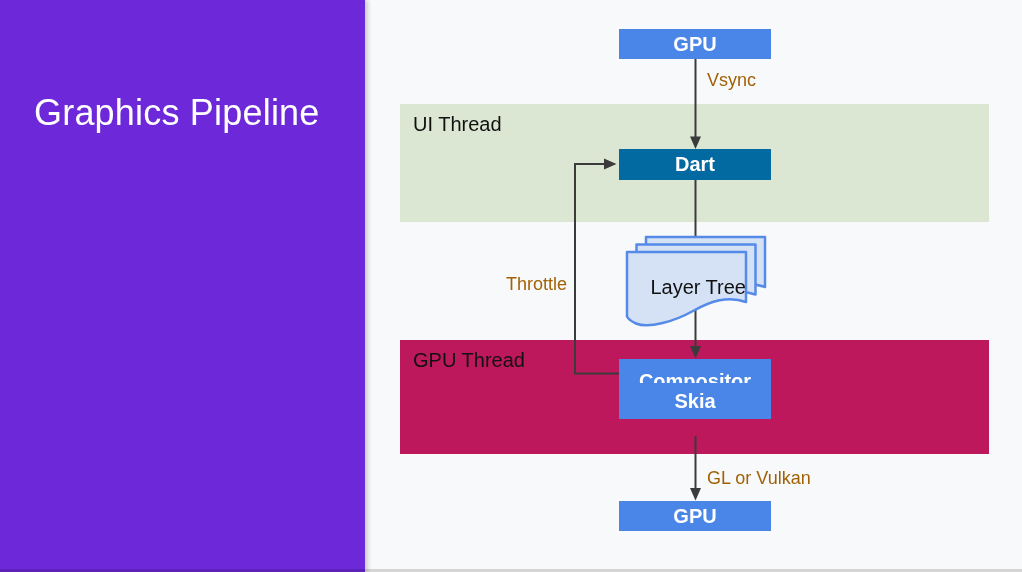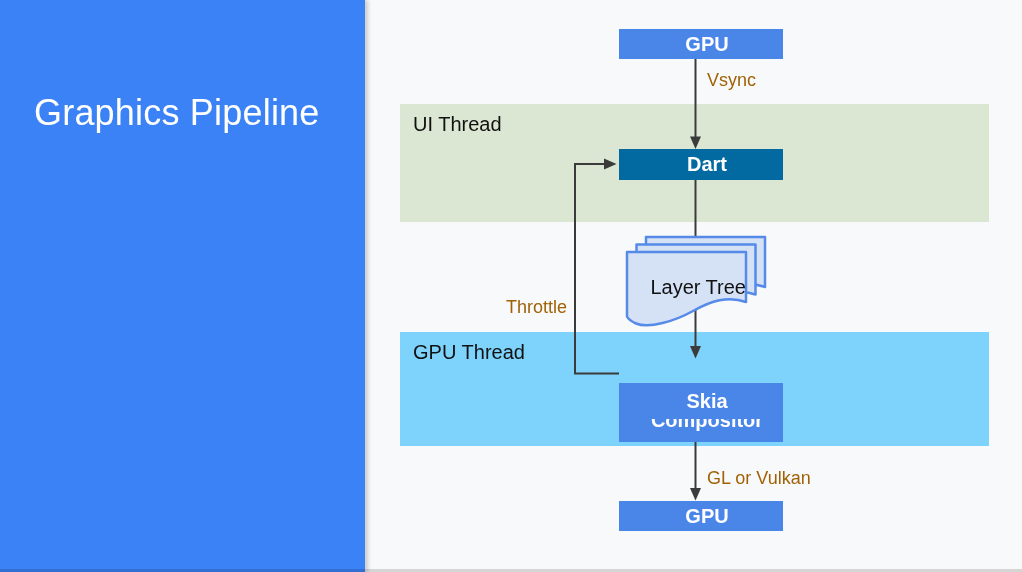--- a/index.html
+++ b/index.html
@@ -6,58 +6,57 @@
   body {
     width: 1022px; height: 572px;
     position: relative;
     overflow: hidden;
     background: #f8f9fa;
     font-family: "Liberation Sans", sans-serif;
   }
   .left-panel {
     position: absolute; left: 0; top: 0;
     width: 365px; height: 572px;
-    background: #3b82f6;
+    background: #6d28d9;
     box-shadow: 3px 0 4px rgba(0,0,0,0.18);
   }
   .slide-title {
     position: absolute; left: 34px; top: 92px;
     color: #ffffff;
     font-size: 36px;
     font-weight: 500;
     letter-spacing: 0.2px;
     white-space: nowrap;
   }
   .canvas { position: absolute; inset: 0; }
   .band { position: absolute; left: 400px; width: 589px; }
   .band-ui  { top: 104px; height: 118px; background: #dbe7d3; }
-  .band-gpu { top: 332px; height: 114px; background: #7dd3fc; }
+  .band-gpu { top: 340px; height: 114px; background: #be185d; }
   .band-label {
     position: absolute; left: 13px; top: 9px;
     color: #111111; font-size: 20px; white-space: nowrap;
   }
   svg.flow { position: absolute; left: 0; top: 0; width: 1022px; height: 572px; }
   .node {
     position: absolute; left: 619px; width: 152px;
     background: #4a86e8;
     color: #ffffff; font-size: 20px; font-weight: 700;
     display: flex; align-items: center; justify-content: center;
     white-space: nowrap;
-    padding-left: 12px;
   }
   .node-gpu-top    { top: 29px;  height: 30px; }
   .node-dart       { top: 149px; height: 31px; background: #0369a1; }
-  .node-compositor { top: 359px; height: 44px; margin-top: 39px; }
+  .node-compositor { top: 359px; height: 44px; }
   .node-skia       { top: 383px; height: 36px; }
   .node-gpu-bottom { top: 501px; height: 30px; }
   .edge-label {
     position: absolute; color: #a16207; font-size: 18px; white-space: nowrap;
   }
   .label-vsync    { left: 707px; top: 70px; }
-  .label-throttle { left: 440px; top: 274px; width: 127px; text-align: right; margin-top: 23px; }
+  .label-throttle { left: 440px; top: 274px; width: 127px; text-align: right; }
   .label-gl       { left: 707px; top: 468px; }
   .label-layer-tree {
     position: absolute; left: 627px; top: 276px; width: 119px;
     text-align: right; color: #111111; font-size: 20px; white-space: nowrap;
   }
   .bottom-shade {
     position: absolute; left: 0; right: 0; bottom: 0; height: 3px;
     background: rgba(0,0,0,0.14);
   }
 </style>

